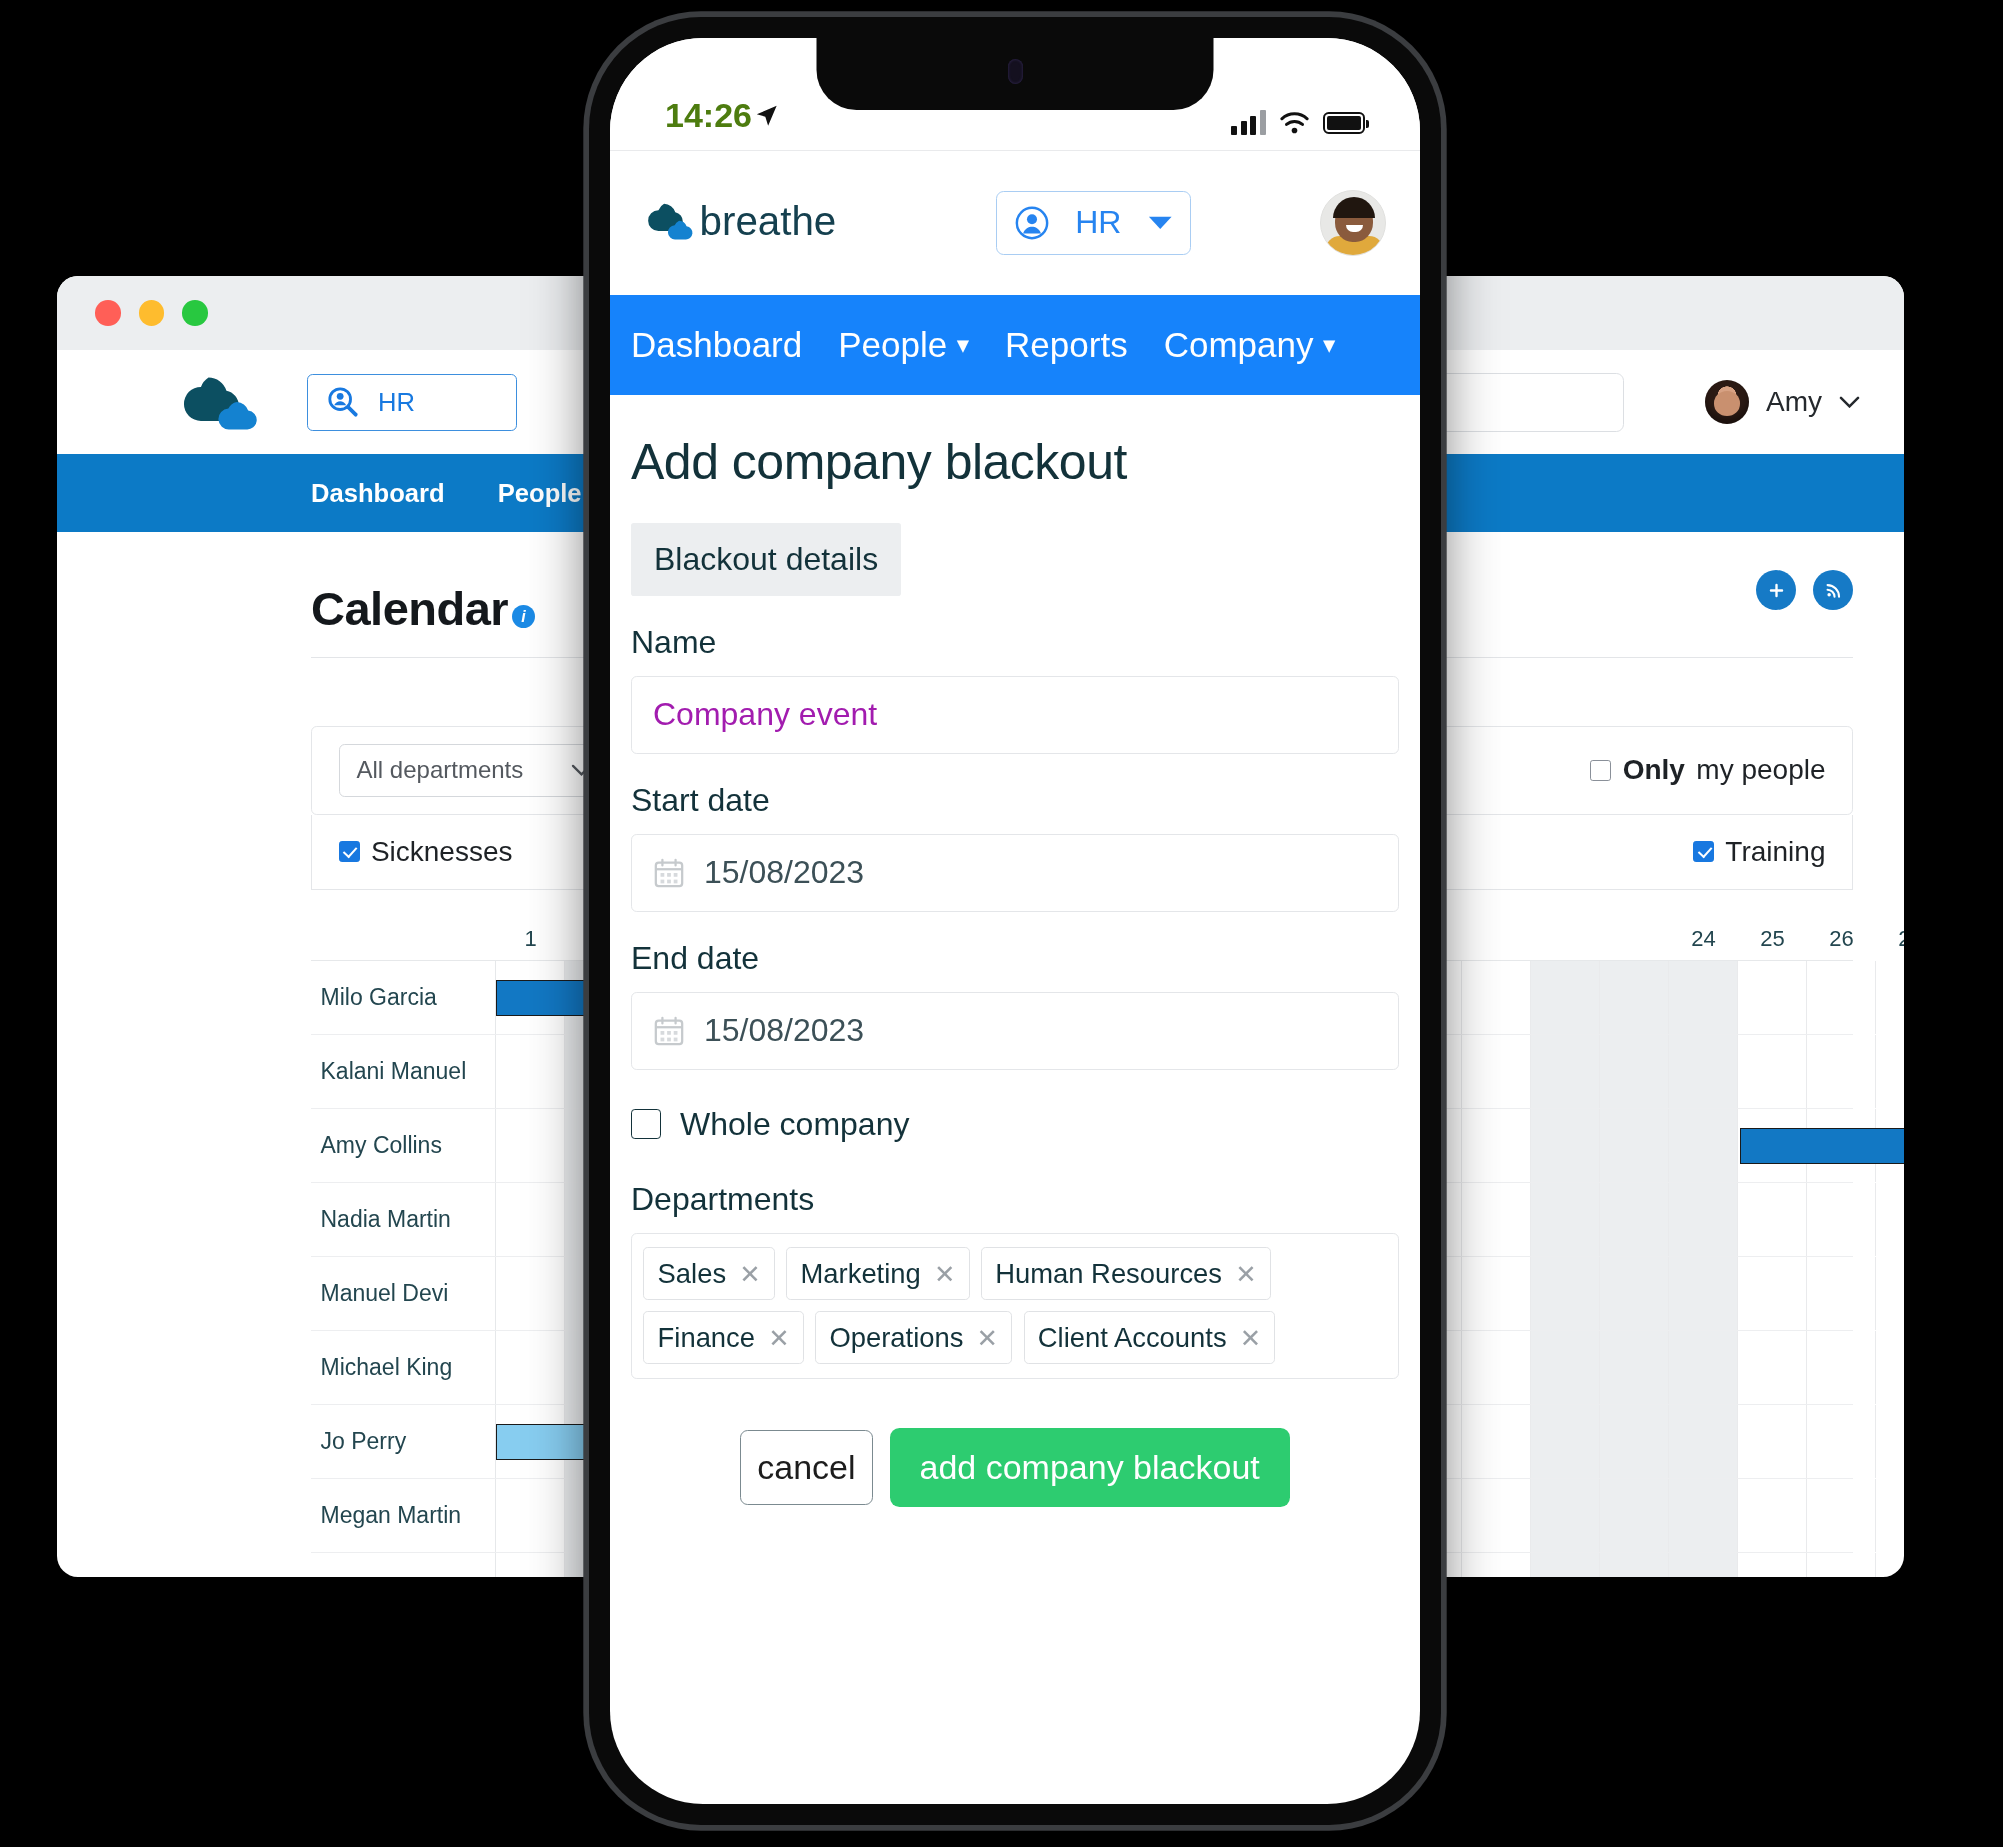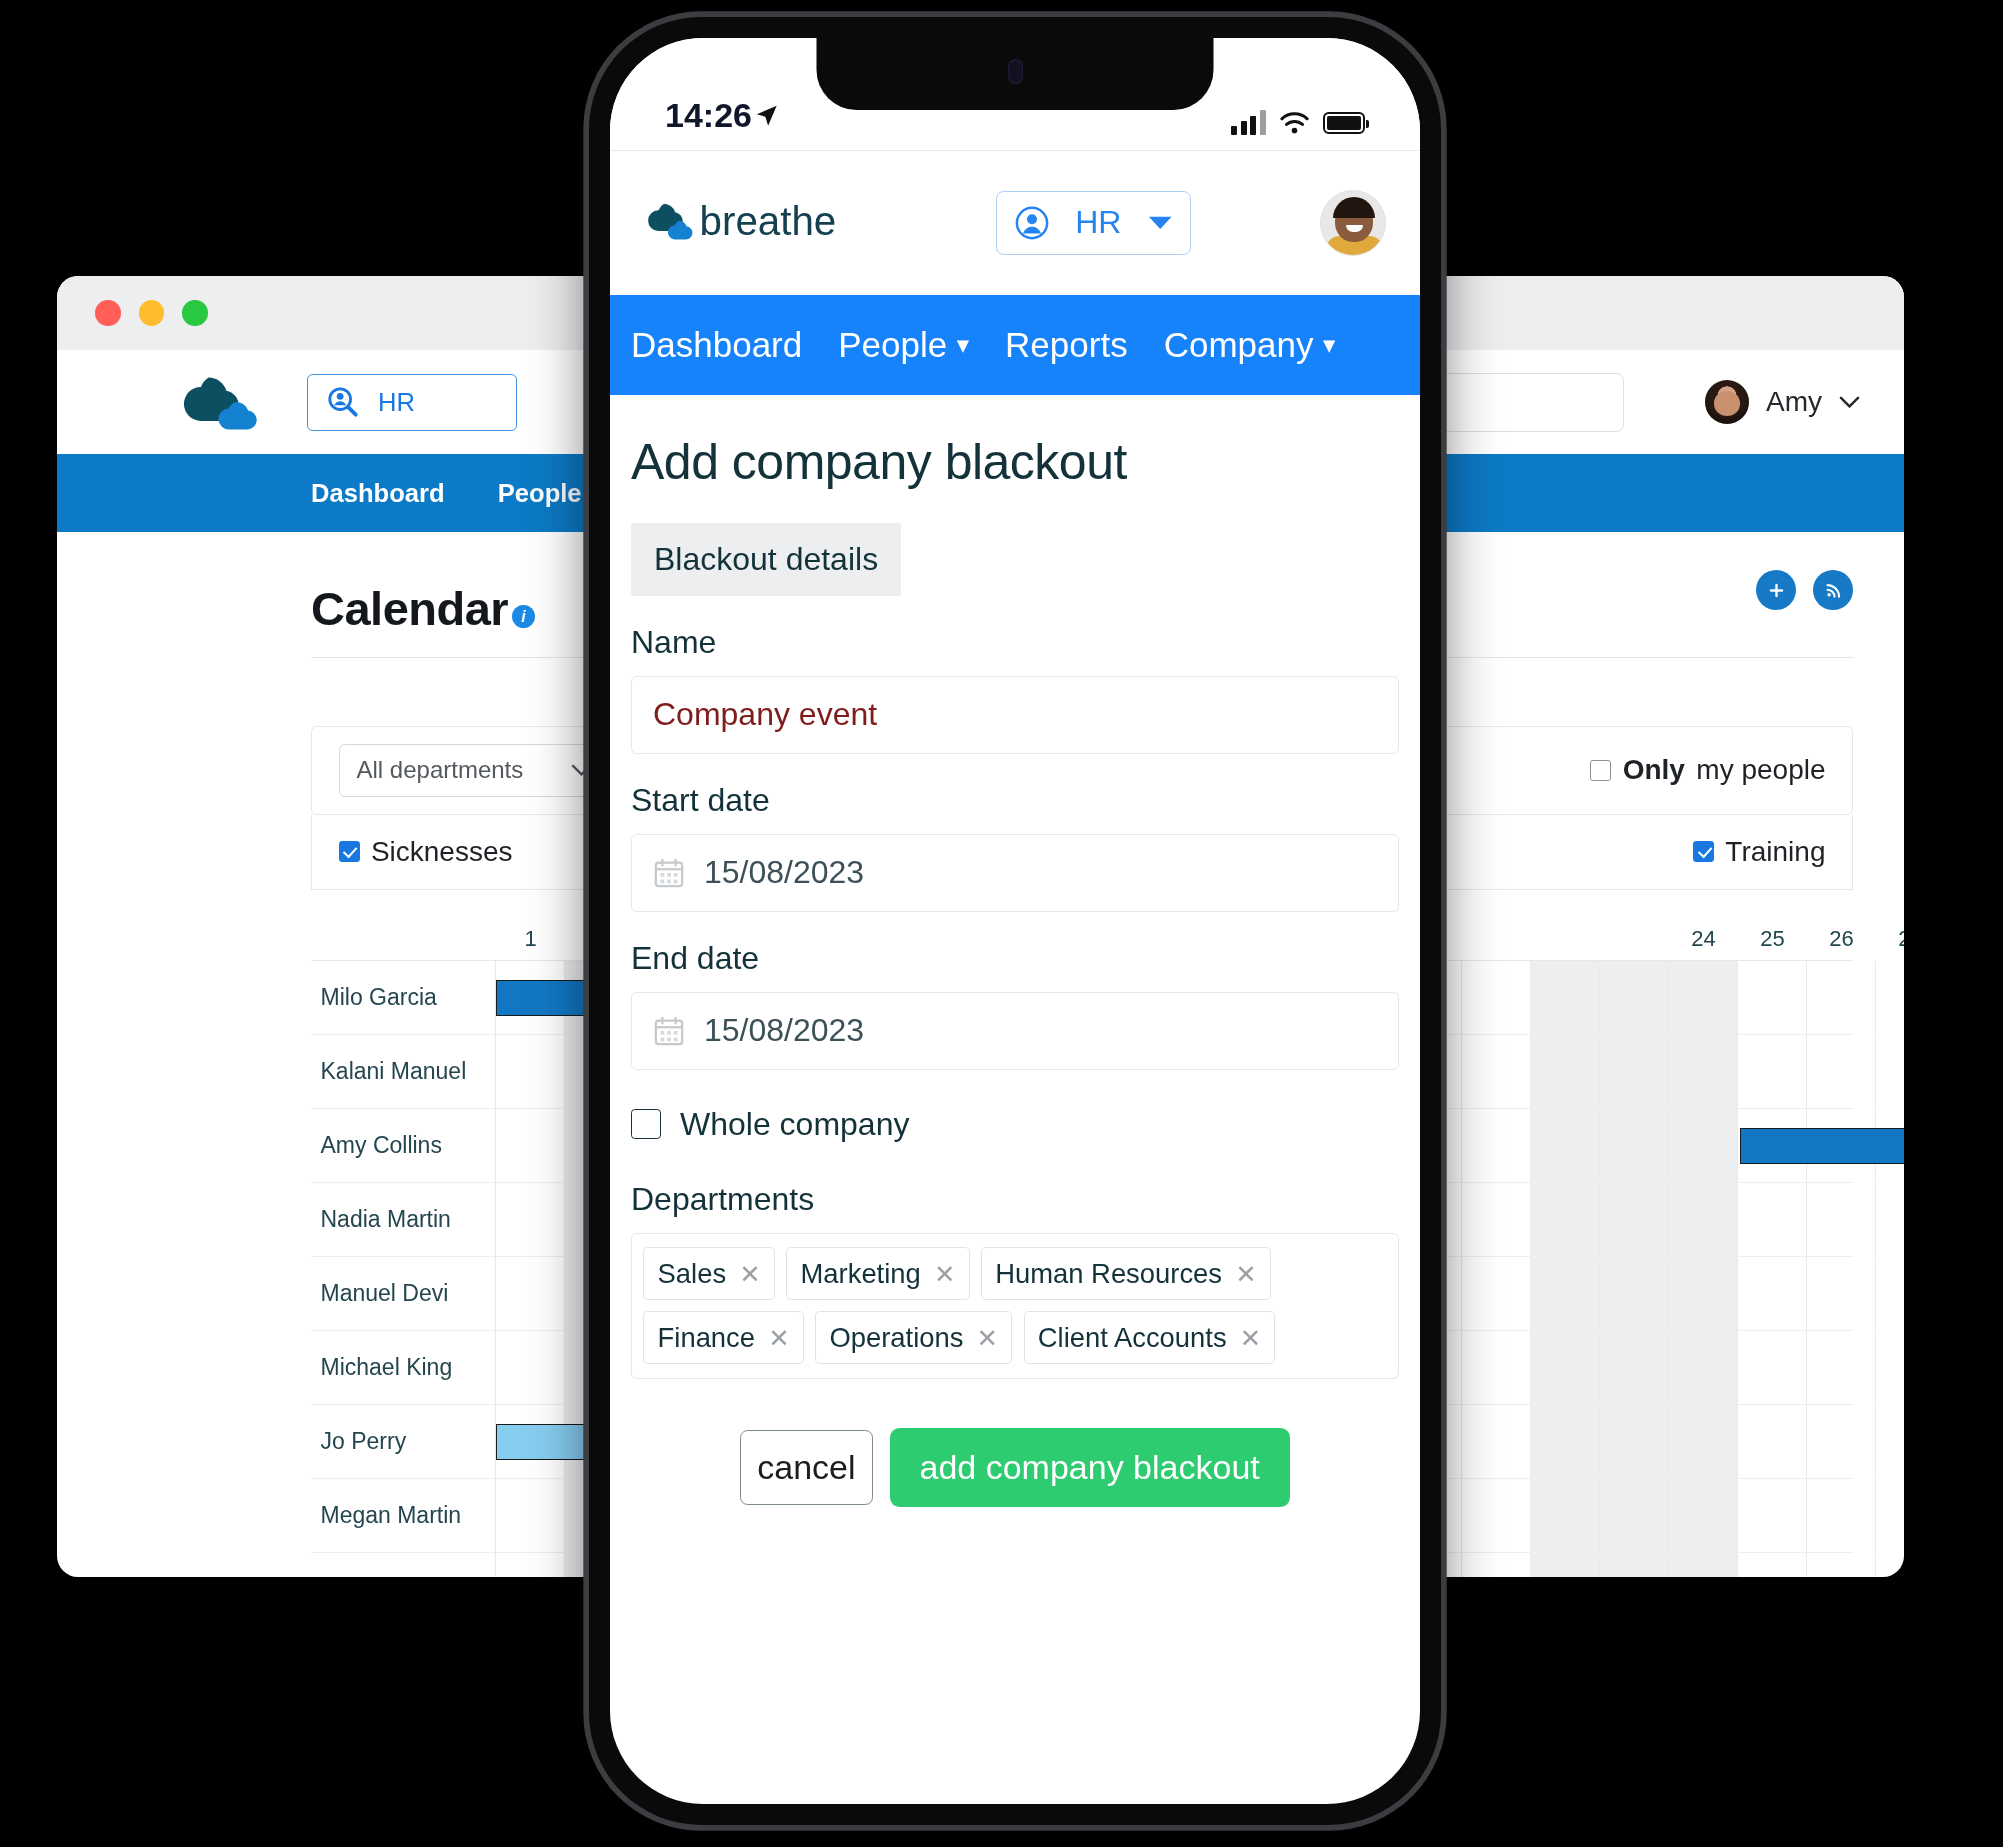--- a/index.html
+++ b/index.html
@@ -165,21 +165,21 @@
   .notch {
     position:absolute; left:50%; transform:translateX(-50%); top:0;
     width: 397px; height: 72px; background:#0a0a0a;
     border-bottom-left-radius: 40px; border-bottom-right-radius: 40px;
   }
   .notch .camera{
     position:absolute; left:50%; transform:translateX(-50%); top:21px;
     width:15px;height:24.6px;border-radius:7.6px;background:#14101f;
     box-shadow: inset 0 0 2.8px #3a2f60;
   }
-  .st-time { font-size: 34px; font-weight: bold; color:#0f172a; display:flex; align-items:center; gap:1px; }
+  .st-time { font-size: 34px; font-weight: bold; color:#4d7c0f; display:flex; align-items:center; gap:1px; }
   .st-right { display:flex; align-items:center; gap: 13.2px; }
   .bars { display:flex; align-items:flex-end; gap:3.8px; height:24.6px; }
   .bars i { width:5.7px; background:#111; border-radius:0.9px; display:block; }
   .bars i:nth-child(1){height:9.5px}.bars i:nth-child(2){height:14px}
   .bars i:nth-child(3){height:19px}.bars i:nth-child(4){height:24.6px; background:#9b9ea2}
   .batt { width:42px;height:22px;border:2.4px solid #111;border-radius:5.7px; position:relative; padding:1.9px;}
   .batt span{display:block;height:100%;width:100%;background:#111;border-radius:1.9px;}
   .batt::after{content:"";position:absolute;right:-5.7px;top:6.6px;width:2.8px;height:7.6px;background:#111;border-radius:0 1.9px 1.9px 0;}
 
   .phone-topline { height:0.9px; background:#e9eaec; }
@@ -223,21 +223,21 @@
     display:inline-block; margin-top: 32px;
     background:#eceef0; color:#13323a;
     font-size: 32px; padding: 18px 23px; border-radius: 2.8px;
   }
   .p-label { font-size: 32px; color:#13323a; margin-top: 28px; }
   .p-input {
     height: 78px; border:0.9px solid #e4e6e9; border-radius:5.7px;
     display:flex; align-items:center; padding: 0 21px; margin-top: 15px;
     background:#fff;
   }
-  .p-input .ph { font-size:32px; color:#7f1d1d; }
+  .p-input .ph { font-size:32px; color:#a21caf; }
   .p-input .val { font-size:32px; color:#3c5057; }
   .cal-ico { width:32px;height:32px;margin-right:19px;flex:none; }
   .p-check { display:flex; align-items:center; gap:19px; margin-top: 36px; }
   .p-check .sq { width:30px;height:30px;border:1.9px solid #13323a;border-radius:3.8px;background:#fff; flex:none;}
   .p-check .txt { font-size:32px; color:#13323a; }
   .p-sub { font-size: 32px; color:#13323a; margin-top: 38px; }
   .tagbox {
     border:0.9px solid #e4e6e9; border-radius:5.7px; margin-top: 15px;
     padding: 13.2px 11.4px; display:flex; flex-wrap:wrap; gap: 11.4px;
   }

